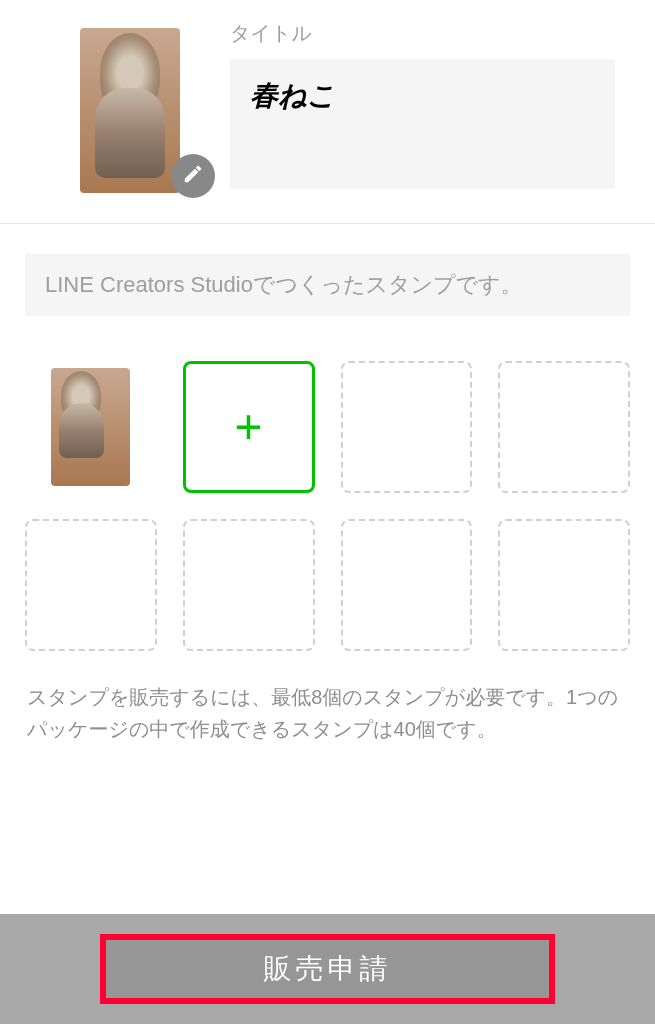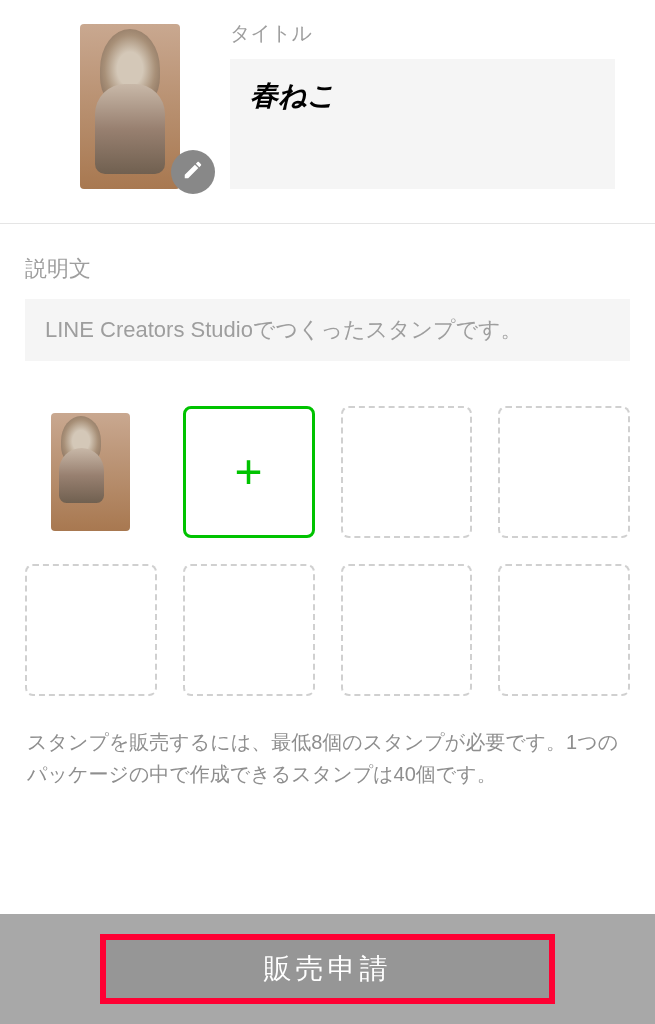--- a/index.html
+++ b/index.html
@@ -12,21 +12,21 @@
       background: #ffffff;
       width: 655px;
       height: 1024px;
       position: relative;
       overflow: hidden;
     }
     .header-section {
       display: flex;
       padding: 20px 20px 30px 80px;
       gap: 30px;
-      align-items: center;
+      align-items: flex-end;
     }
     .main-image-wrapper {
       position: relative;
       width: 120px;
     }
     .main-image {
       width: 100px;
       height: 165px;
       background: linear-gradient(180deg, #c9a890 0%, #b89070 50%, #a87850 100%);
       border-radius: 4px;
@@ -201,21 +201,20 @@
   </div>
   <div class="title-section">
     <div class="title-label">タイトル</div>
     <textarea class="title-input" style="">春ねこ</textarea>
   </div>
 </div>
 
 <div class="divider"></div>
 
 <div class="description-section">
-  <div class="description-label">説明文</div>
   <input type="text" class="description-input" value="LINE Creators Studioでつくったスタンプです。" style="">
 </div>
 
 <div class="stamps-grid">
   <div class="stamp-slot stamp-filled">
     <div class="stamp-cat">
       <div class="cat-shape" style="width:40px;height:50px;top:3px;left:10px;"></div>
       <div class="cat-body" style="width:45px;height:55px;top:35px;left:8px;"></div>
     </div>
   </div>

